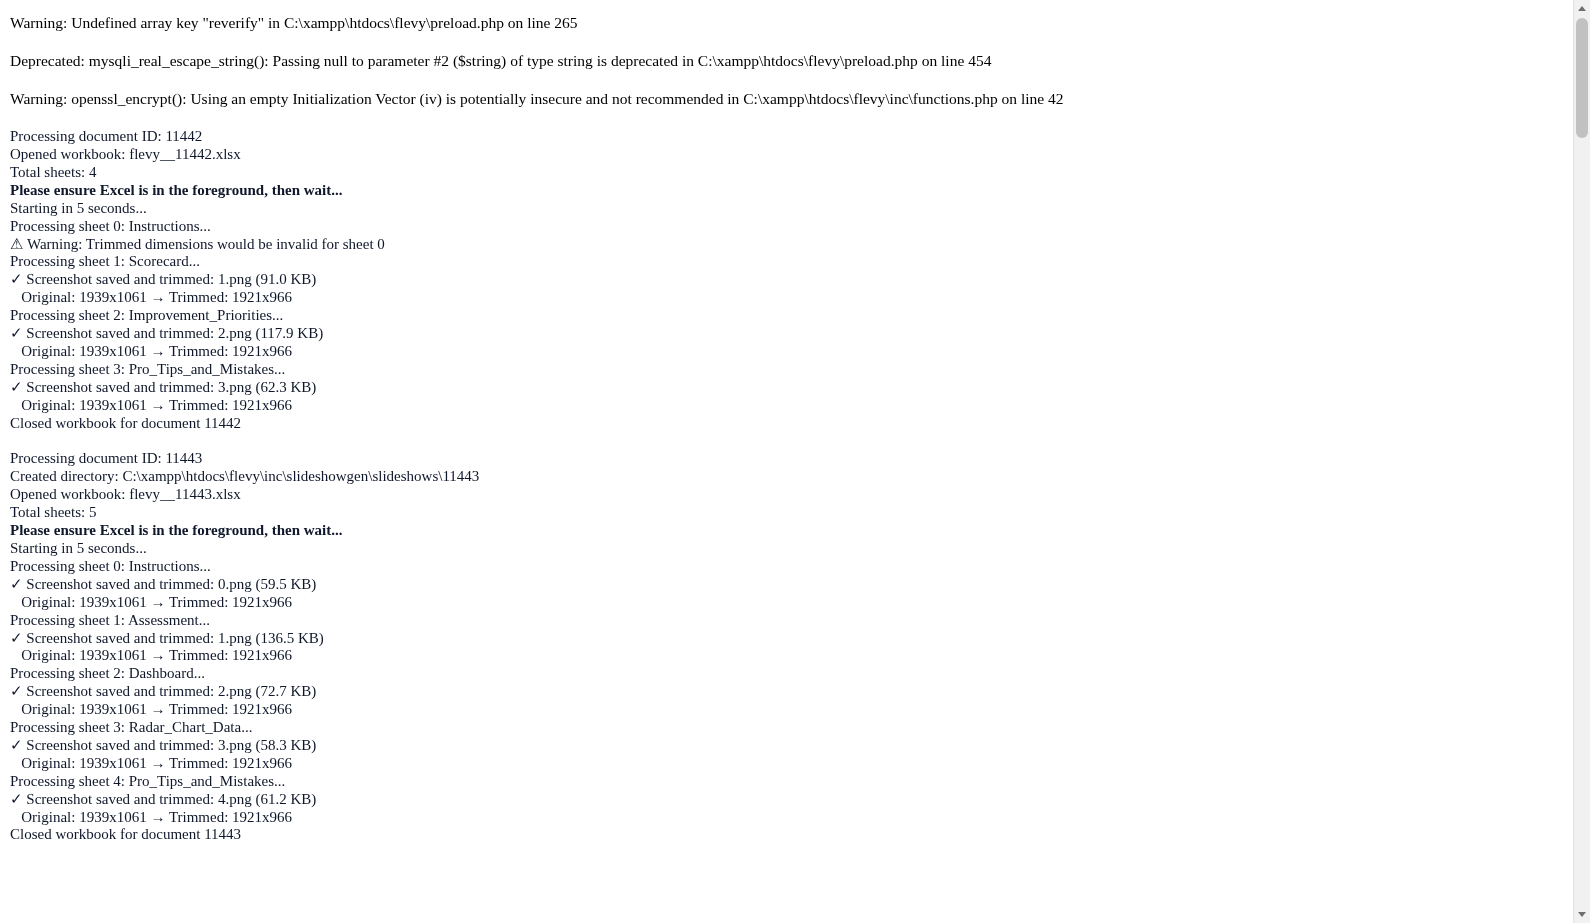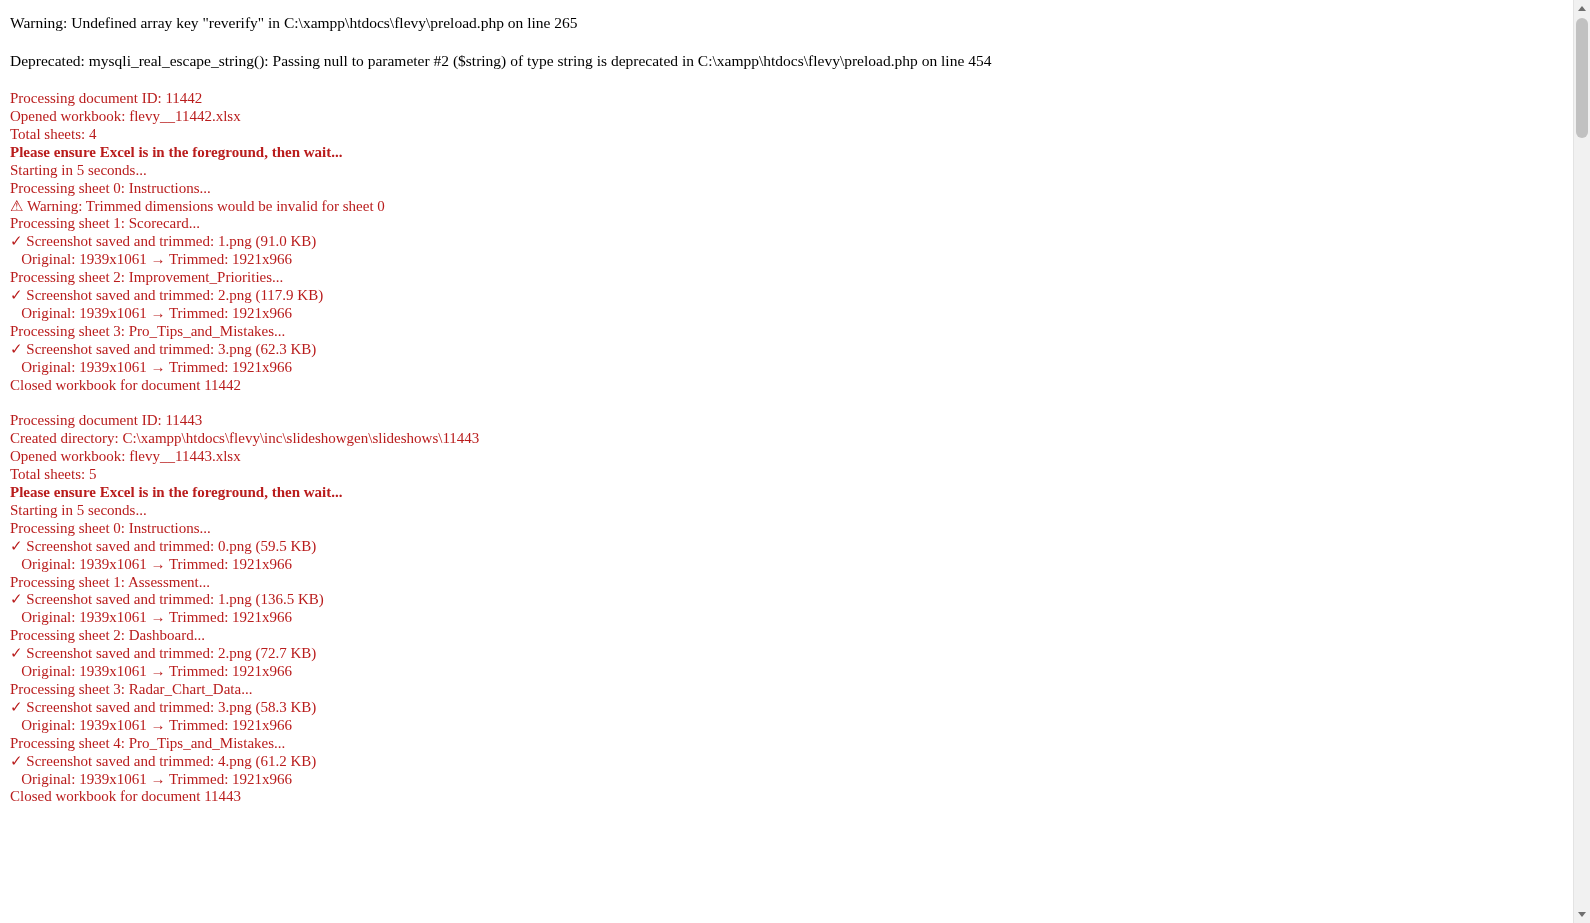--- a/index.html
+++ b/index.html
@@ -39,21 +39,21 @@
     color: #000;
   }
   .php-notice b { font-weight: normal; }
 
   pre.console {
     font-family: "Liberation Serif", "DejaVu Serif", serif;
     font-size: 15px;
     line-height: 17.9px;
     margin: 0;
     white-space: pre;
-    color: #b91c1c;
+    color: #0f172a;
   }
   pre.console .b { font-weight: bold; }
 
   
   .scrollbar {
     position: absolute;
     top: 0;
     right: 0;
     width: 17px;
     height: 923px;
@@ -97,20 +97,21 @@
 </style>
 </head>
 <body>
 
 <div class="page">
 
   <div class="content">
     <div id="notices">
         <div class="php-notice"><b>Warning</b><span>: Undefined array key "reverify" in </span><b>C:\xampp\htdocs\flevy\preload.php</b><span> on line </span><b>265</b></div>
         <div class="php-notice"><b>Deprecated</b><span>: mysqli_real_escape_string(): Passing null to parameter #2 ($string) of type string is deprecated in </span><b>C:\xampp\htdocs\flevy\preload.php</b><span> on line </span><b>454</b></div>
+        <div class="php-notice"><b>Warning</b><span>: openssl_encrypt(): Using an empty Initialization Vector (iv) is potentially insecure and not recommended in </span><b>C:\xampp\htdocs\flevy\inc\functions.php</b><span> on line </span><b>42</b></div>
       </div>
     <pre class="console" id="console-output"><span>Processing document ID: 11442</span>
 <span>Opened workbook: flevy__11442.xlsx</span>
 <span>Total sheets: 4</span>
 <span class="b">Please ensure Excel is in the foreground, then wait...</span>
 <span>Starting in 5 seconds...</span>
 <span>Processing sheet 0: Instructions...</span>
 <span>⚠ Warning: Trimmed dimensions would be invalid for sheet 0</span>
 <span>Processing sheet 1: Scorecard...</span>
 <span>✓ Screenshot saved and trimmed: 1.png (91.0 KB)</span>

